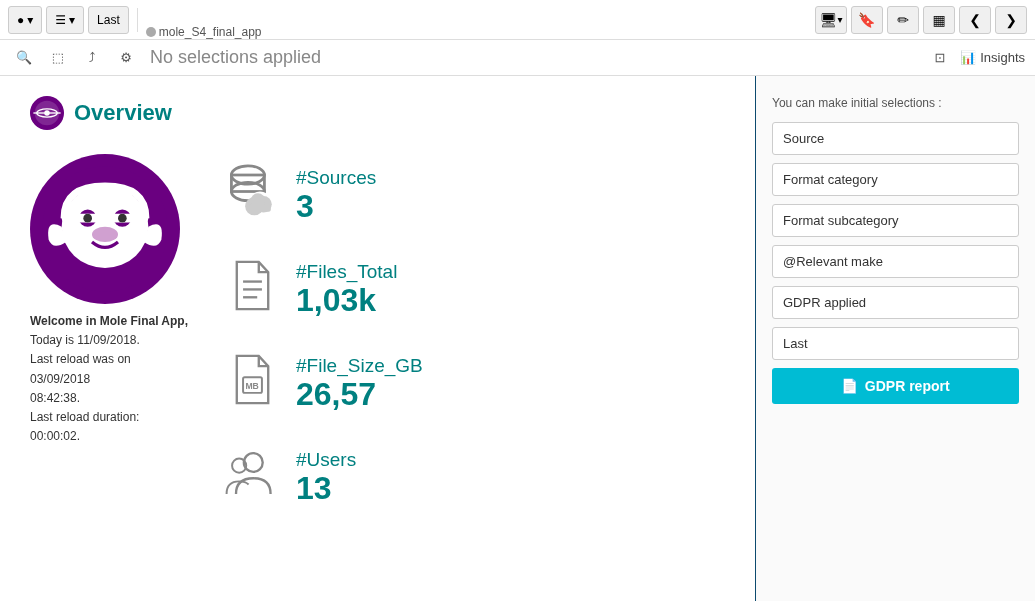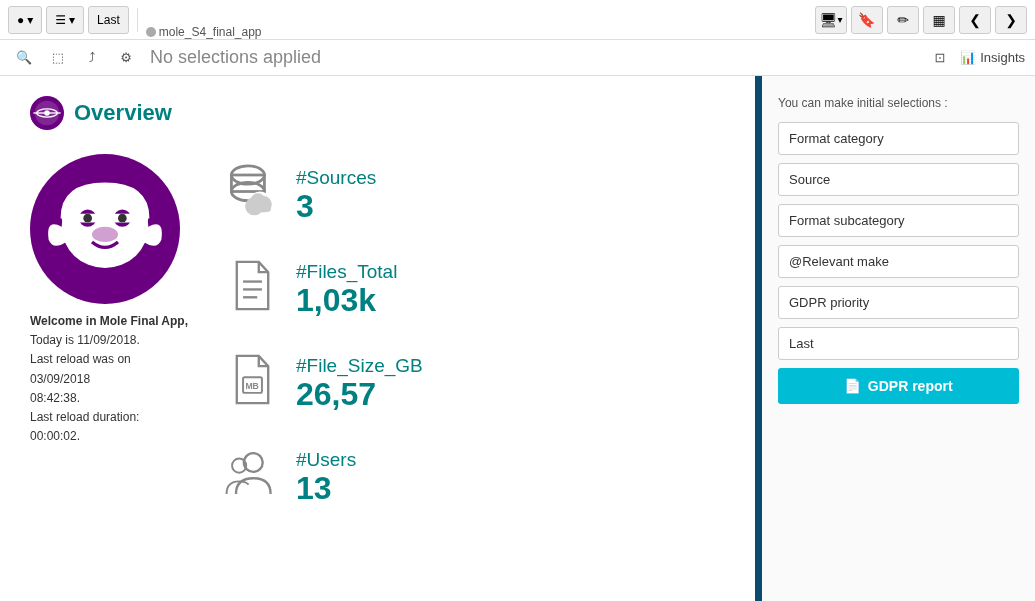--- a/index.html
+++ b/index.html
@@ -86,21 +86,21 @@
       display: flex; align-items: center; gap: 16px; margin-bottom: 30px;
     }
     .stat-icon { font-size: 40px; color: #666; width: 60px; text-align: right; }
     .stat-info {}
     .stat-label { font-size: 19px; color: #008080; text-align: center; }
     .stat-value { font-size: 32px; font-weight: bold; color: #008080; line-height: 1.1; }
 
     
     .right-panel {
       width: 280px;
-      border-left: 7px solid #0c4a6e;
+      border-left: 1px solid #0c4a6e;
       padding: 20px 16px;
       background: #fafafa;
     }
     .selection-hint { font-size: 12px; color: #555; margin-bottom: 12px; }
     .filter-btn {
       display: block; width: 100%; padding: 8px 10px; margin-bottom: 8px;
       border: 1px solid #ccc; border-radius: 3px; background: #fff;
       text-align: left; font-size: 13px; color: #333; cursor: pointer;
     }
     .gdpr-btn {
@@ -311,25 +311,25 @@
             <div class="stat-value">13</div>
           </div>
         </div>
       </div>
     </div>
   </div>
 
   <div class="right-panel">
     <p class="selection-hint">You can make initial selections :</p>
 
+    <button class="filter-btn">Source</button>
     <button class="filter-btn">Format category</button>
-    <button class="filter-btn">Source</button>
     <button class="filter-btn">Format subcategory</button>
     <button class="filter-btn">@Relevant make</button>
-    <button class="filter-btn">GDPR priority</button>
+    <button class="filter-btn">GDPR applied</button>
     <button class="filter-btn">Last</button>
 
     <button class="gdpr-btn">
       <span>📄</span>
       <span>GDPR report</span>
     </button>
   </div>
 
 </div>
 

